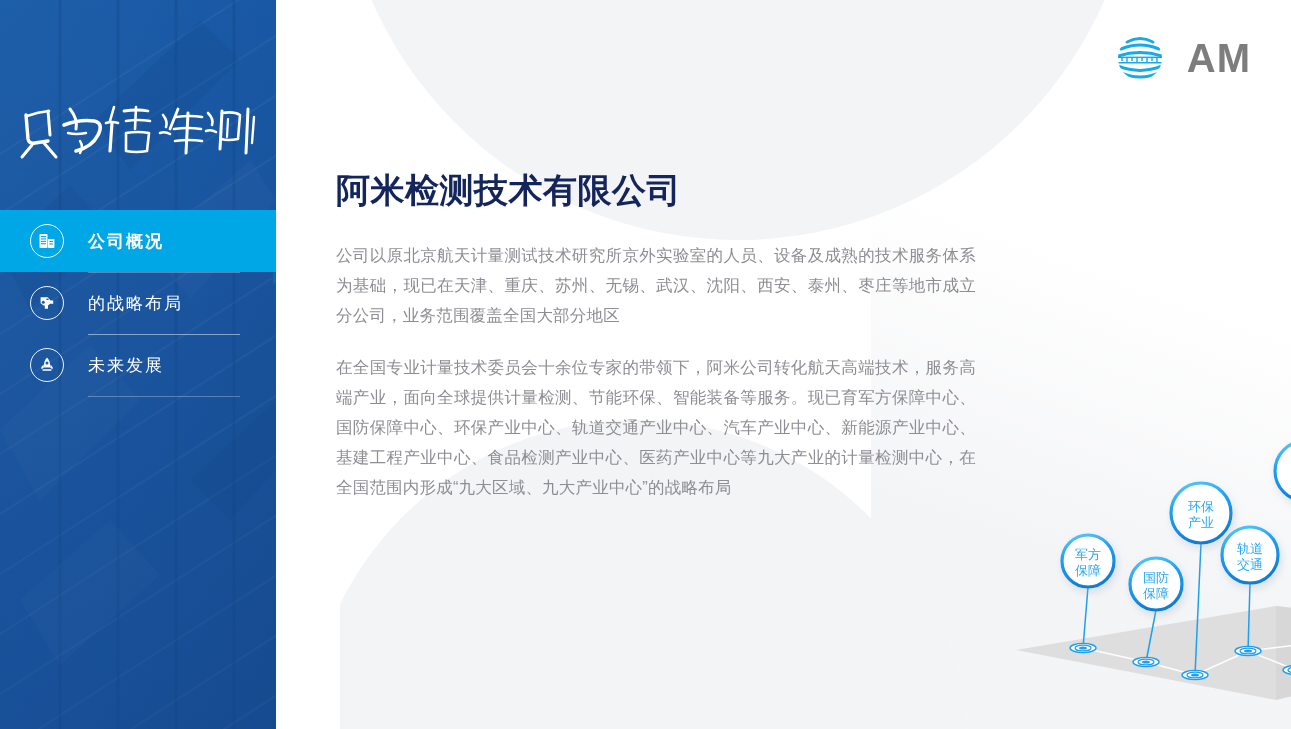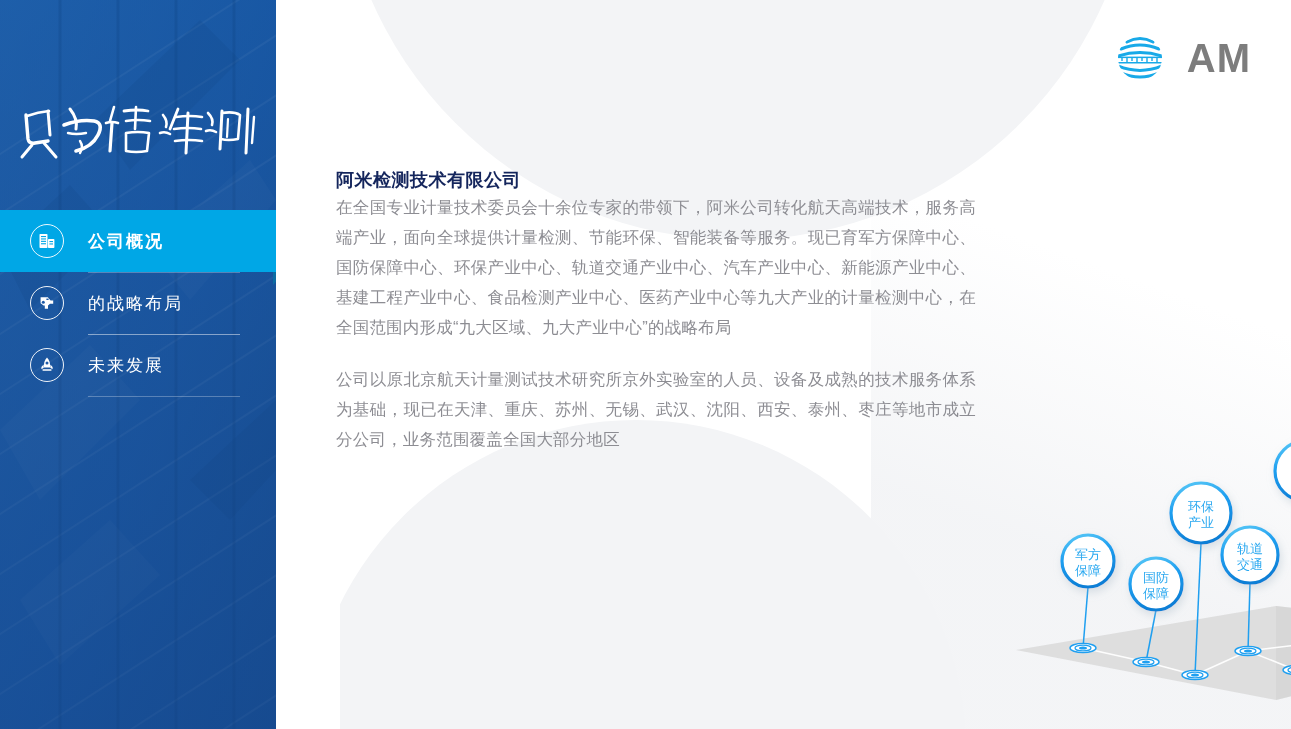--- a/index.html
+++ b/index.html
@@ -86,21 +86,22 @@
   .logo { position:absolute; right:40px; top:33px; display:flex; align-items:center; z-index:6;gap:8px; }
   .logo-mark { width:50px; height:50px; }
   .logo-text {
     margin-left:14px; font-size:40px; font-weight:700; color:#7d7d7d;
     letter-spacing:1px; line-height:1;
   }
 
   
   .content { position:absolute; left:60px; top:168px; width:640px; z-index:5; }
   .page-title {
-    font-size:18px; font-weight:700; color:#14255c; letter-spacing:0.5px;
+    font-size:34px; font-weight:700; color:#14255c; letter-spacing:0.5px;
+    margin-bottom:26px;
   }
   .para {
     font-size:16.5px; line-height:30px; color:#8d8d93; letter-spacing:0.2px;
     margin-bottom:22px; text-align:justify;
   }
 
   
   .diagram { position:absolute; left:700px; top:400px; width:580px; height:320px; z-index:5; }
   .diagram svg { display:block; }
 </style>
@@ -290,22 +291,22 @@
             <rect x="2" y="23.6" width="46" height="1.5" fill="#18a9e8"></rect>
             <rect x="2" y="29.0" width="46" height="1.5" fill="#18a9e8"></rect>
           </g>
         </svg>
       </span>
       <span class="logo-text">AM</span>
     </div>
 
     <div class="content">
       <h1 class="page-title">阿米检测技术有限公司</h1>
+      <p class="para">公司以原北京航天计量测试技术研究所京外实验室的人员、设备及成熟的技术服务体系为基础，现已在天津、重庆、苏州、无锡、武汉、沈阳、西安、泰州、枣庄等地市成立分公司，业务范围覆盖全国大部分地区</p>
       <p class="para">在全国专业计量技术委员会十余位专家的带领下，阿米公司转化航天高端技术，服务高端产业，面向全球提供计量检测、节能环保、智能装备等服务。现已育军方保障中心、国防保障中心、环保产业中心、轨道交通产业中心、汽车产业中心、新能源产业中心、基建工程产业中心、食品检测产业中心、医药产业中心等九大产业的计量检测中心，在全国范围内形成“九大区域、九大产业中心”的战略布局</p>
-      <p class="para">公司以原北京航天计量测试技术研究所京外实验室的人员、设备及成熟的技术服务体系为基础，现已在天津、重庆、苏州、无锡、武汉、沈阳、西安、泰州、枣庄等地市成立分公司，业务范围覆盖全国大部分地区</p>
     </div>
 
     <div class="diagram">
       <svg id="diagram-svg" width="580" height="320" viewBox="0 0 580 320">
         <defs>
           <linearGradient id="ringg" x1="0" y1="0" x2="0.3" y2="1">
             <stop offset="0%" stop-color="#5ccbf7"></stop>
             <stop offset="45%" stop-color="#1f9ff0"></stop>
             <stop offset="100%" stop-color="#0d7fd6"></stop>
           </linearGradient>

